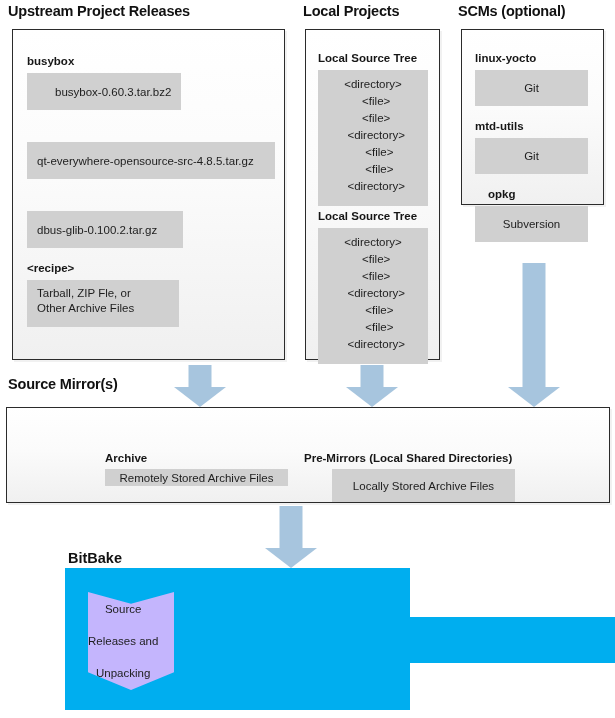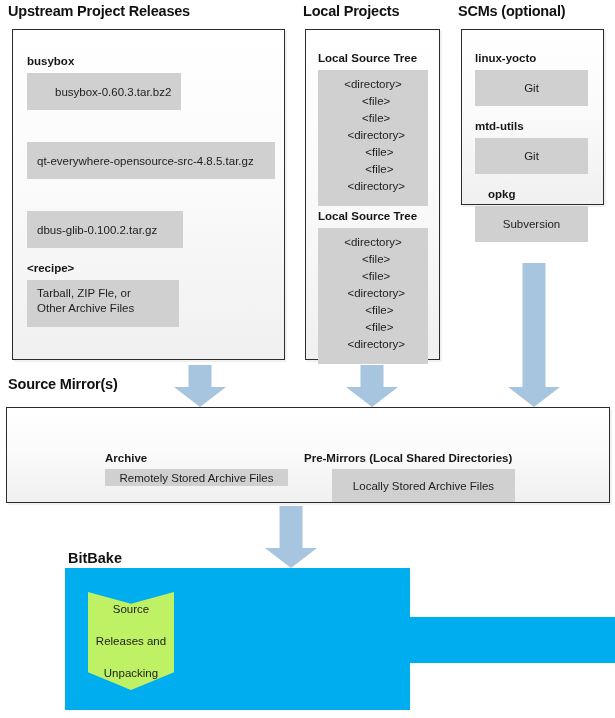--- a/index.html
+++ b/index.html
@@ -82,28 +82,27 @@
     border-top: solid #a7c5de;
   }
 
   
   .bb-main { position: absolute; background: #00aeef; }
   .bb-tail { position: absolute; background: #00aeef; }
 
   
   .chevron {
     position: absolute;
-    background: #bef264;
+    background: #c4b5fd;
     color: #1d1d1d;
     font-size: 11.5px;
     line-height: 16px;
     text-align: center;
     display: flex;
     align-items: center;
-    justify-content: center;
     -webkit-clip-path: polygon(0% 0%, 50% 12%, 100% 0%, 100% 82%, 50% 100%, 0% 82%);
     clip-path: polygon(0% 0%, 50% 12%, 100% 0%, 100% 82%, 50% 100%, 0% 82%);
   }
   .chevron span { display: block; }
 
   .bb-title {
     position: absolute;
     font-size: 14.5px;
     font-weight: bold;
     color: #111111;

